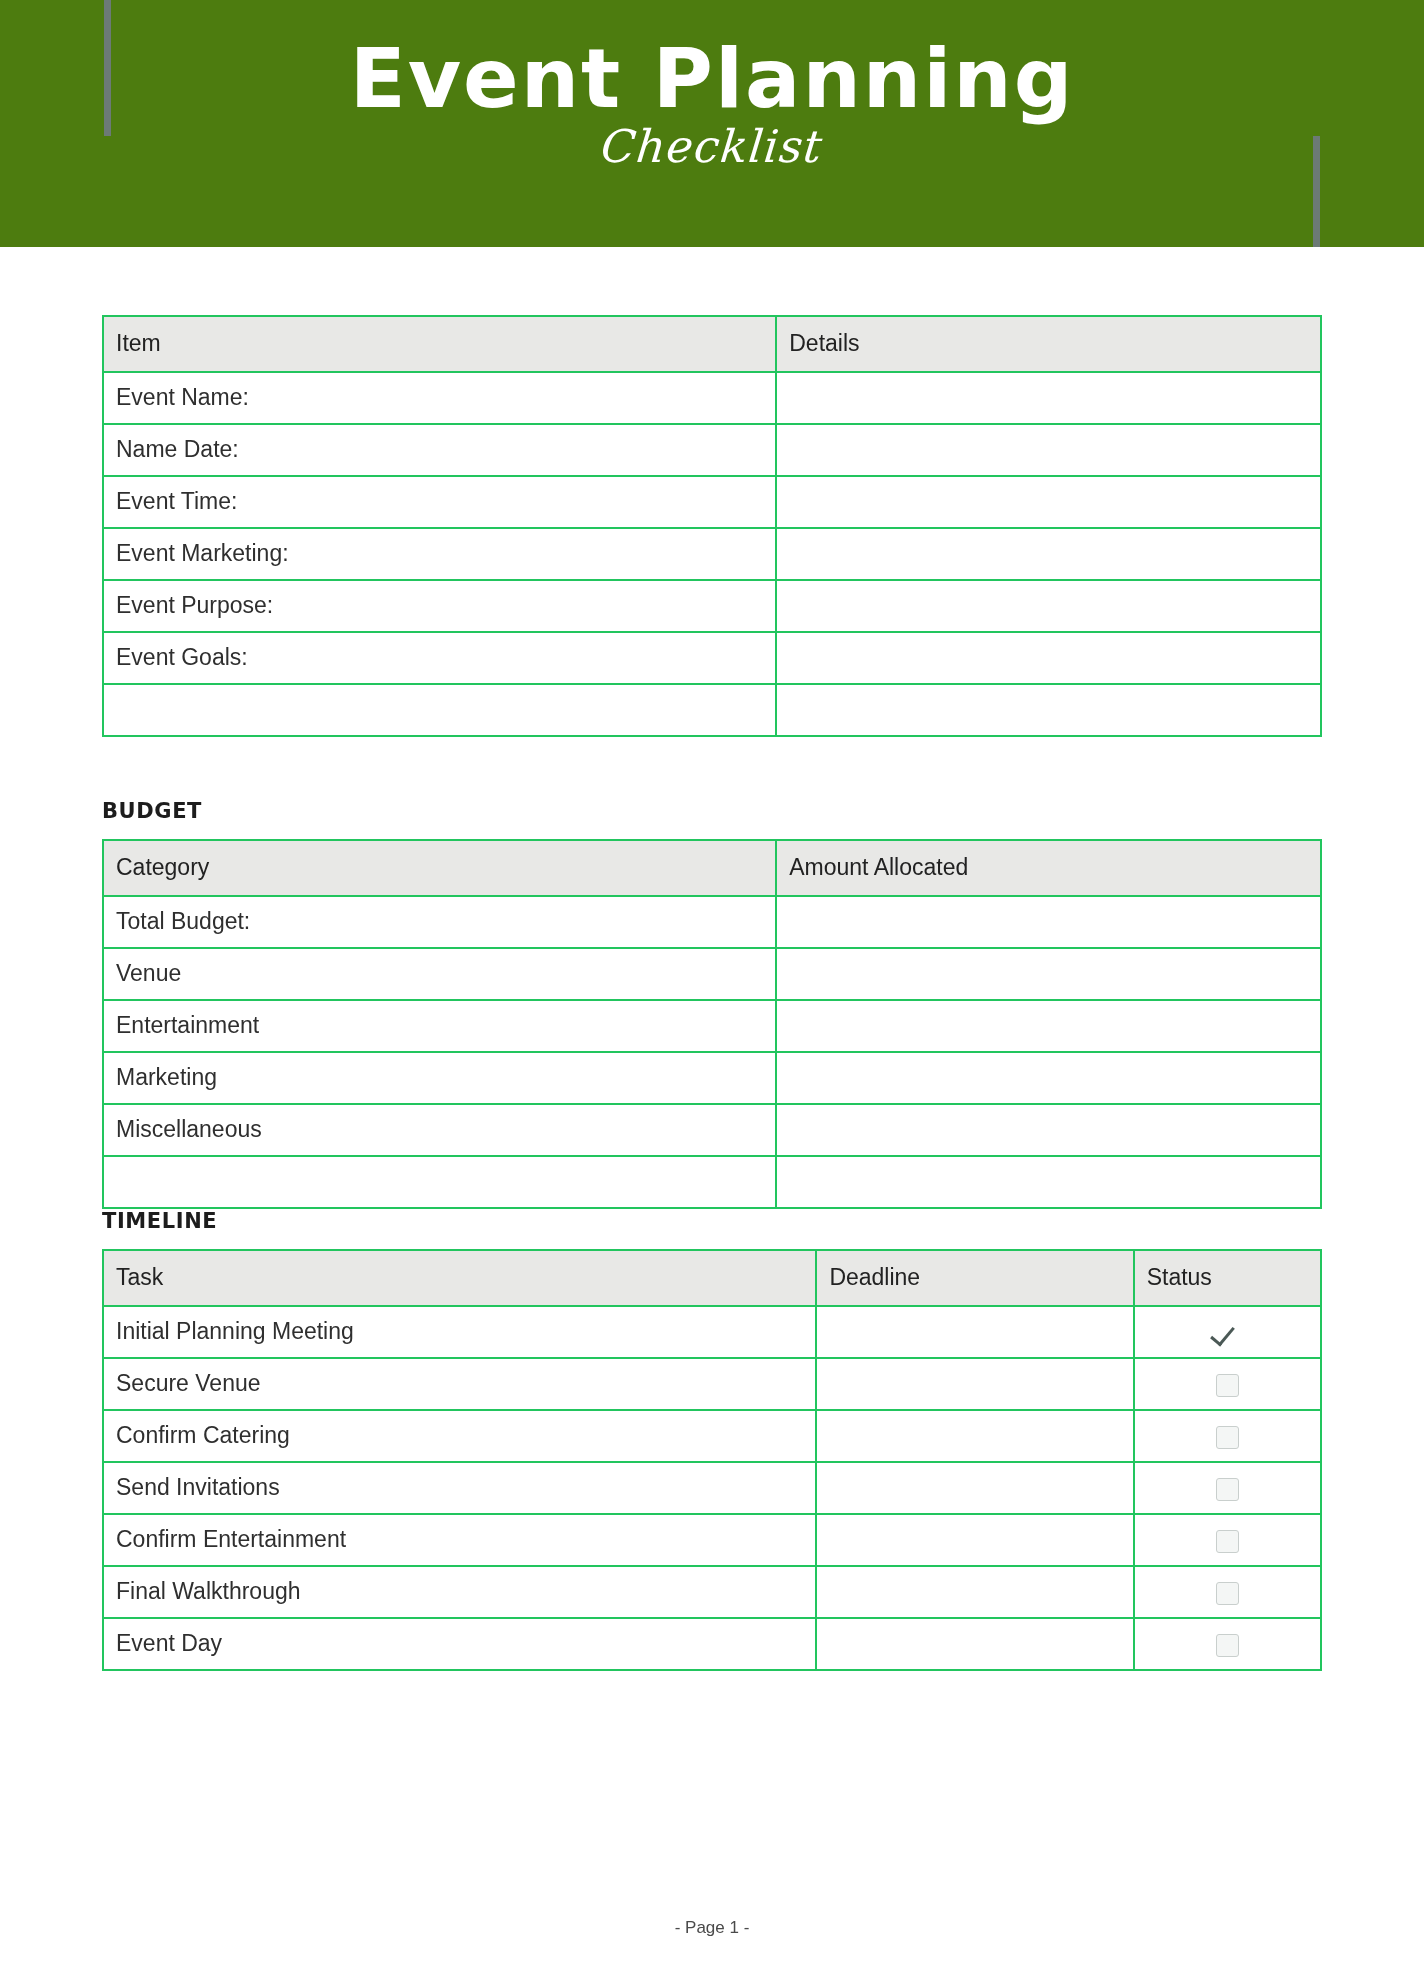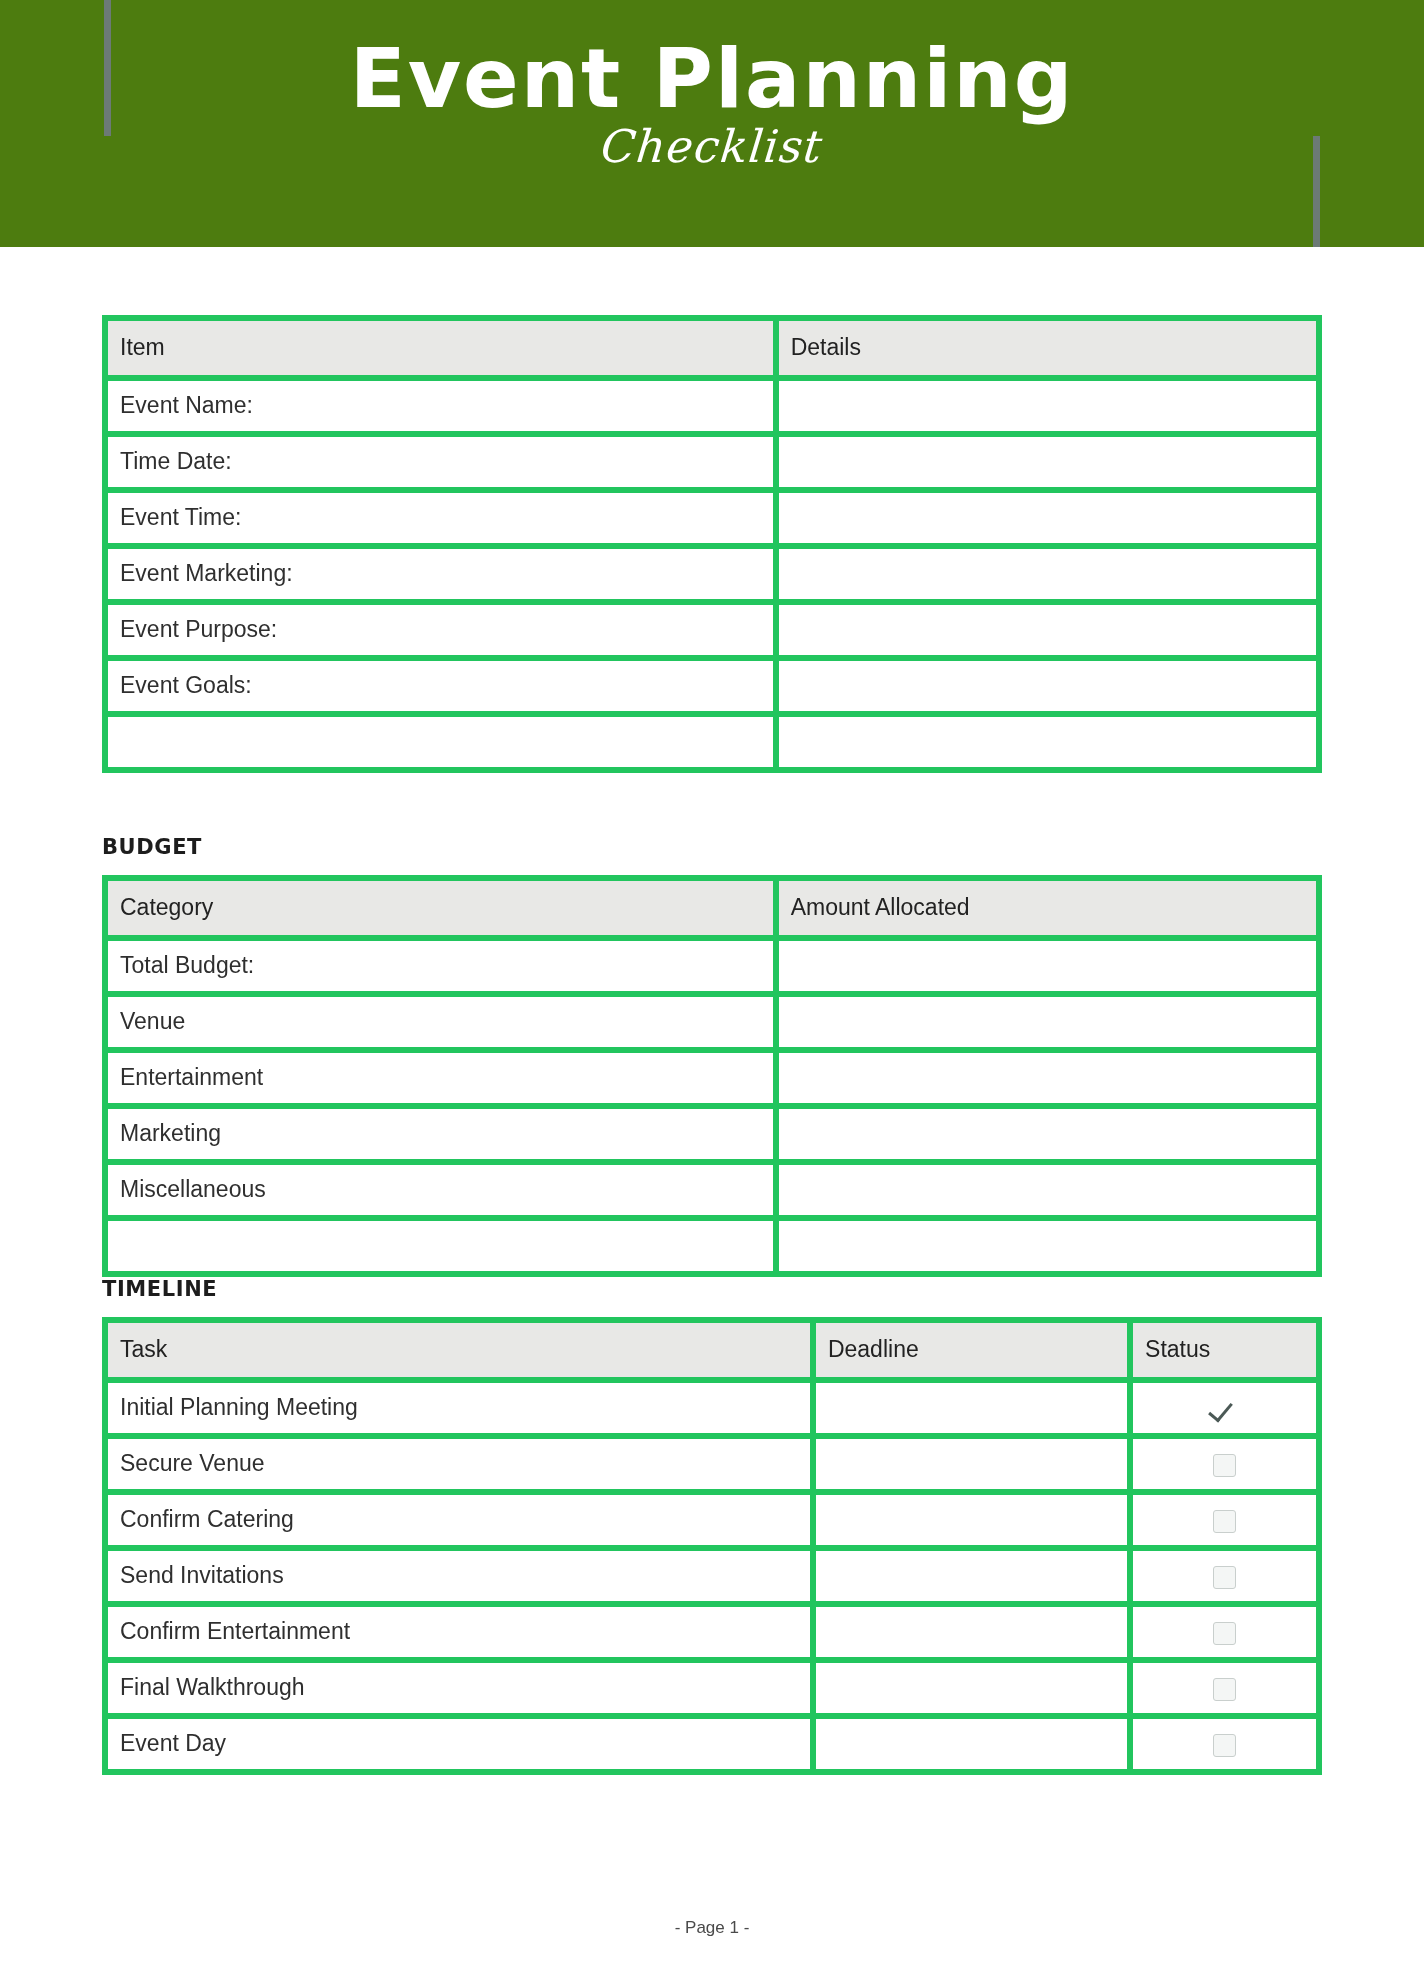--- a/index.html
+++ b/index.html
@@ -87,21 +87,21 @@
   .sec-overview { margin-top: 68px; }
   .sec-budget   { margin-top: 62px; }
   .sec-timeline { }
 
   table {
     width: 100%;
     border-collapse: collapse;
     table-layout: fixed;
   }
   th, td {
-    border: 6px solid #22c55e;
+    border: 2px solid #22c55e;
     font-weight: normal;
     text-align: left;
     font-size: 23px;
     color: #2f2f2f;
     padding: 9px 12px 11px 12px;
     height: 30px;
     font-family: "Liberation Sans", sans-serif;
   }
   thead th {
     background: #e8e8e6;
@@ -187,21 +187,21 @@
           <th class="col-left">Item</th>
           <th class="col-right">Details</th>
         </tr>
       </thead>
       <tbody>
         <tr>
           <td class="col-left">Event Name:</td>
           <td class="col-right cell-empty"></td>
         </tr>
         <tr>
-          <td class="col-left">Time Date:</td>
+          <td class="col-left">Name Date:</td>
           <td class="col-right cell-empty"></td>
         </tr>
         <tr>
           <td class="col-left">Event Time:</td>
           <td class="col-right cell-empty"></td>
         </tr>
         <tr>
           <td class="col-left">Event Marketing:</td>
           <td class="col-right cell-empty"></td>
         </tr>

